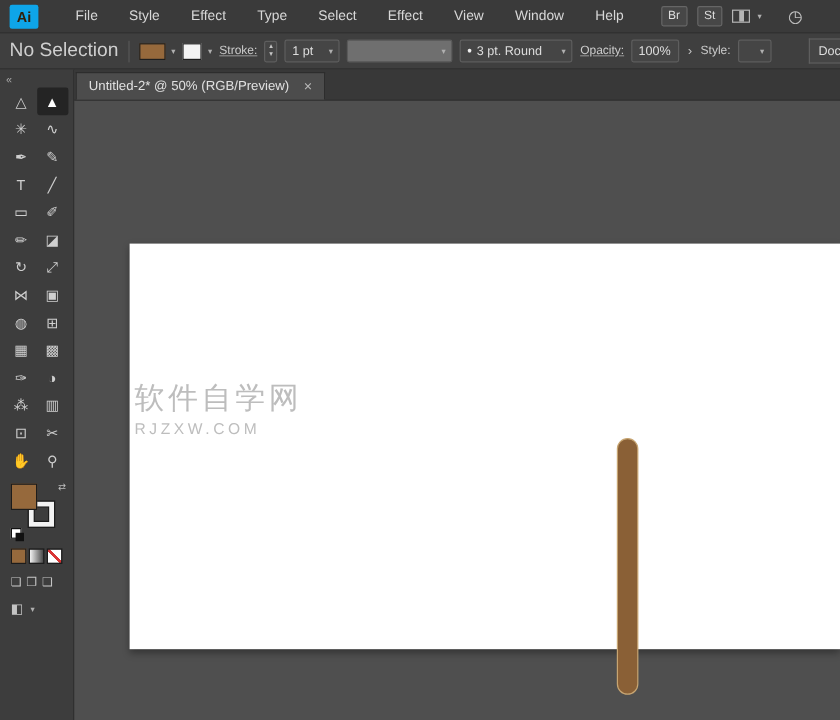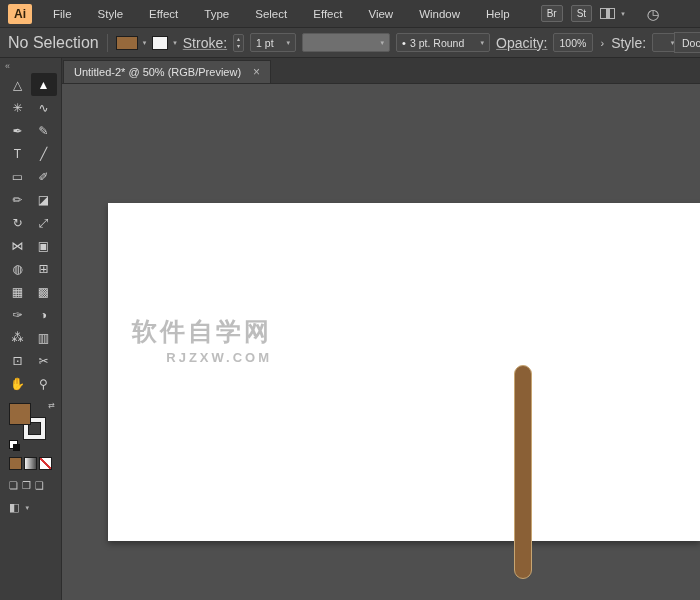--- a/index.html
+++ b/index.html
@@ -11,23 +11,23 @@
     color: #d6d6d6;
     -webkit-font-smoothing: antialiased;
   }
   
   .menubar {
     position: absolute; top: 0; left: 0; right: 0; height: 28px;
     background: #3a3a3a; border-bottom: 1px solid #2b2b2b;
     display: flex; align-items: center; padding: 0 8px; gap: 0;
   }
   .logo {
-    width: 24px; height: 20px; background: #fdba74; color: #30200a;
+    width: 24px; height: 20px; background: #0ea5e9; color: #30200a;
     font-weight: bold; font-size: 12px; display: flex; align-items: center;
-    justify-content: center; border-radius: 2px; margin-right: 8px;
+    justify-content: center; border-radius: 2px; margin-right: 18px;
   }
   .menus { display: flex; align-items: center; }
   .menu-item {
     font-size: 11.5px; color: #d8d8d8; padding: 0 13px; cursor: default;
     line-height: 28px;
   }
   .mb-right { display: flex; align-items: center; margin-left: 18px; gap: 8px; }
   .mini-btn {
     font-size: 10px; color: #ddd; background: #474747; border: 1px solid #666;
     border-radius: 2px; padding: 2px 5px; line-height: 11px;
@@ -53,21 +53,21 @@
   .vsep { width: 1px; height: 18px; background: #575757; margin: 0 2px; }
   .swatch-dd { display: flex; align-items: center; gap: 2px; }
   .fill-swatch {
     width: 22px; height: 14px; background: #96693c; border: 1px solid #1e1e1e;
     display: inline-block;
   }
   .stroke-swatch {
     width: 16px; height: 14px; background: #f4f4f4; border: 1px solid #1e1e1e;
     display: inline-block;
   }
-  .lbl { font-size: 14px; color: #cccccc; white-space: nowrap; }
+  .lbl { font-size: 10px; color: #cccccc; white-space: nowrap; }
   .link { text-decoration: underline; text-decoration-color: #8a8a8a; }
   .stepper {
     display: flex; flex-direction: column; justify-content: center;
     width: 11px; height: 18px; background: #454545; border: 1px solid #5e5e5e;
     border-radius: 2px; align-items: center;
   }
   .stepper span { font-size: 6px; line-height: 7px; color: #c6c6c6; }
   .cbox {
     background: #454545; border: 1px solid #5e5e5e; height: 19px;
     display: flex; align-items: center; padding: 0 5px; font-size: 10.5px;
@@ -148,22 +148,22 @@
   
   .canvas {
     position: absolute; top: 84px; left: 62px; right: 0; bottom: 0;
     background: #4f4f4f; overflow: hidden;
   }
   .artboard {
     position: absolute; left: 46px; top: 119px; width: 592px; height: 338px;
     background: #ffffff; box-shadow: 0 3px 6px rgba(0,0,0,0.35);
   }
   .watermark {
-    position: absolute; left: 4px; top: 112px; width: 160px; text-align: right;
-    color: rgba(178,178,178,0.85); font-weight: bold;
+    position: absolute; left: 4px; top: 112px; width: 160px; text-align: left;
+    color: rgba(178,178,178,0.85); font-weight: normal;
     text-shadow: 1px 1px 0 #ffffff;
   }
   .wm1 { font-size: 25px; letter-spacing: 3px; }
   .wm2 { font-size: 13px; letter-spacing: 3px; margin-top: 2px; }
   .stick {
     position: absolute; left: 452px; top: 281px; width: 18px; height: 214px;
     background: #8a6036; border: 1px solid #c7a572; border-radius: 9px; z-index: 3;
   }
 </style>
 </head>

